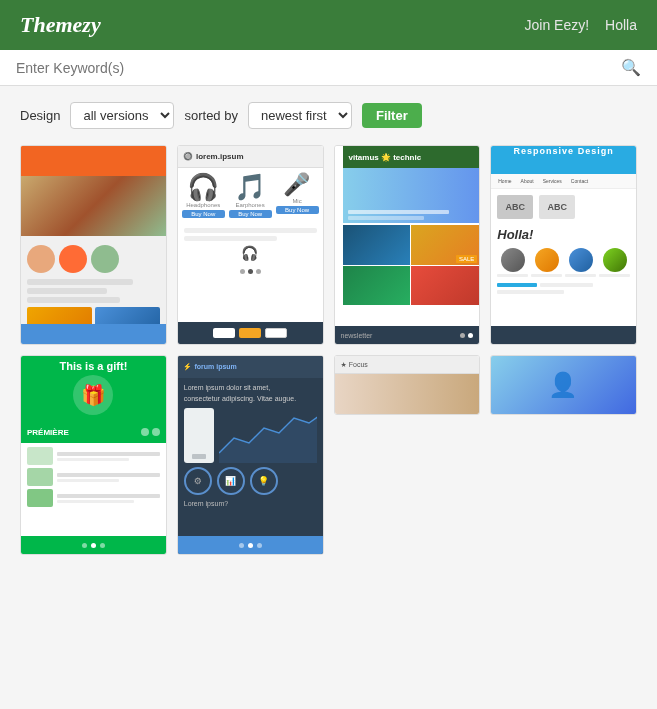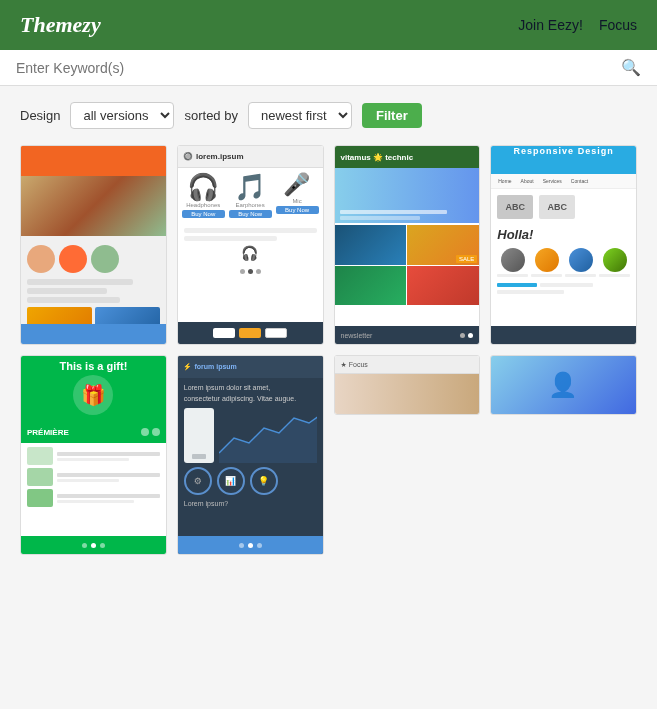--- a/index.html
+++ b/index.html
@@ -19,21 +19,21 @@
       color: #fff;
       font-style: italic;
       font-family: Georgia, serif;
     }
     .header-links {
       display: flex;
       gap: 16px;
       align-items: center;
     }
     .header-link {
-      color: #0f172a;
+      color: #e5e5e5;
       text-decoration: none;
       font-size: 14px;
       cursor: pointer;
     }
     .search-input {
       border: none;
       outline: none;
       flex: 1;
       font-size: 14px;
       color: #aaa;
@@ -127,21 +127,21 @@
     .template-card.partial { height: 60px; }
 
   </style>
 </head>
 <body>
 
 <div class="header">
   <span class="logo">Themezy</span>
   <div class="header-links">
     <a class="header-link">Join Eezy!</a>
-    <a class="header-link">Focus</a>
+    <a class="header-link">Holla</a>
   </div>
 </div>
 
 <div style="padding: 8px 16px; background: #fff; border-bottom: 1px solid #ddd; display: flex; align-items: center;">
   <input type="text" class="search-input" style="border: none; outline: none; flex: 1 1 0%; font-size: 14px; color: rgb(170, 170, 170); background: transparent;" placeholder="Enter Keyword(s)">
   <span style="color: #aaa; font-size: 16px; cursor: pointer;">🔍</span>
 </div>
 
 <div class="main">
 
@@ -218,21 +218,21 @@
         </div>
         <div style="position:absolute;bottom:0;left:0;right:0;height:22px;background:#2c3e50;display:flex;align-items:center;justify-content:center;gap:4px;">
           <div style="width:22px;height:10px;background:#fff;border-radius:2px;"></div>
           <div style="width:22px;height:10px;background:#f5a623;border-radius:2px;"></div>
           <div style="width:22px;height:10px;background:#fff;border-radius:2px;border:1px solid #ccc;"></div>
         </div>
       </div>
     </div>
 
     <div class="template-card" style="position:relative;">
-      <div style="height:100%;position:relative;background:#fff;">
+      <div style="height:100%;position:relative;background:#fff;padding-left:8px;">
         <div style="height:22px;background:#2d6a2d;display:flex;align-items:center;padding:0 6px;gap:4px;">
           <span style="font-size:8px;color:#fff;font-weight:bold;">vitamus 🌟 technic</span>
         </div>
         <div style="height:55px;background:linear-gradient(to right,#87CEEB,#6495ED);position:relative;overflow:hidden;">
           <div style="position:absolute;bottom:0;left:0;right:0;padding:3px 5px;">
             <div style="height:4px;background:rgba(255,255,255,0.6);border-radius:1px;margin-bottom:2px;width:80%;"></div>
             <div style="height:4px;background:rgba(255,255,255,0.4);border-radius:1px;width:60%;"></div>
           </div>
         </div>
         <div style="display:grid;grid-template-columns:1fr 1fr;grid-template-rows:1fr 1fr;height:80px;gap:1px;margin:2px 0;">

